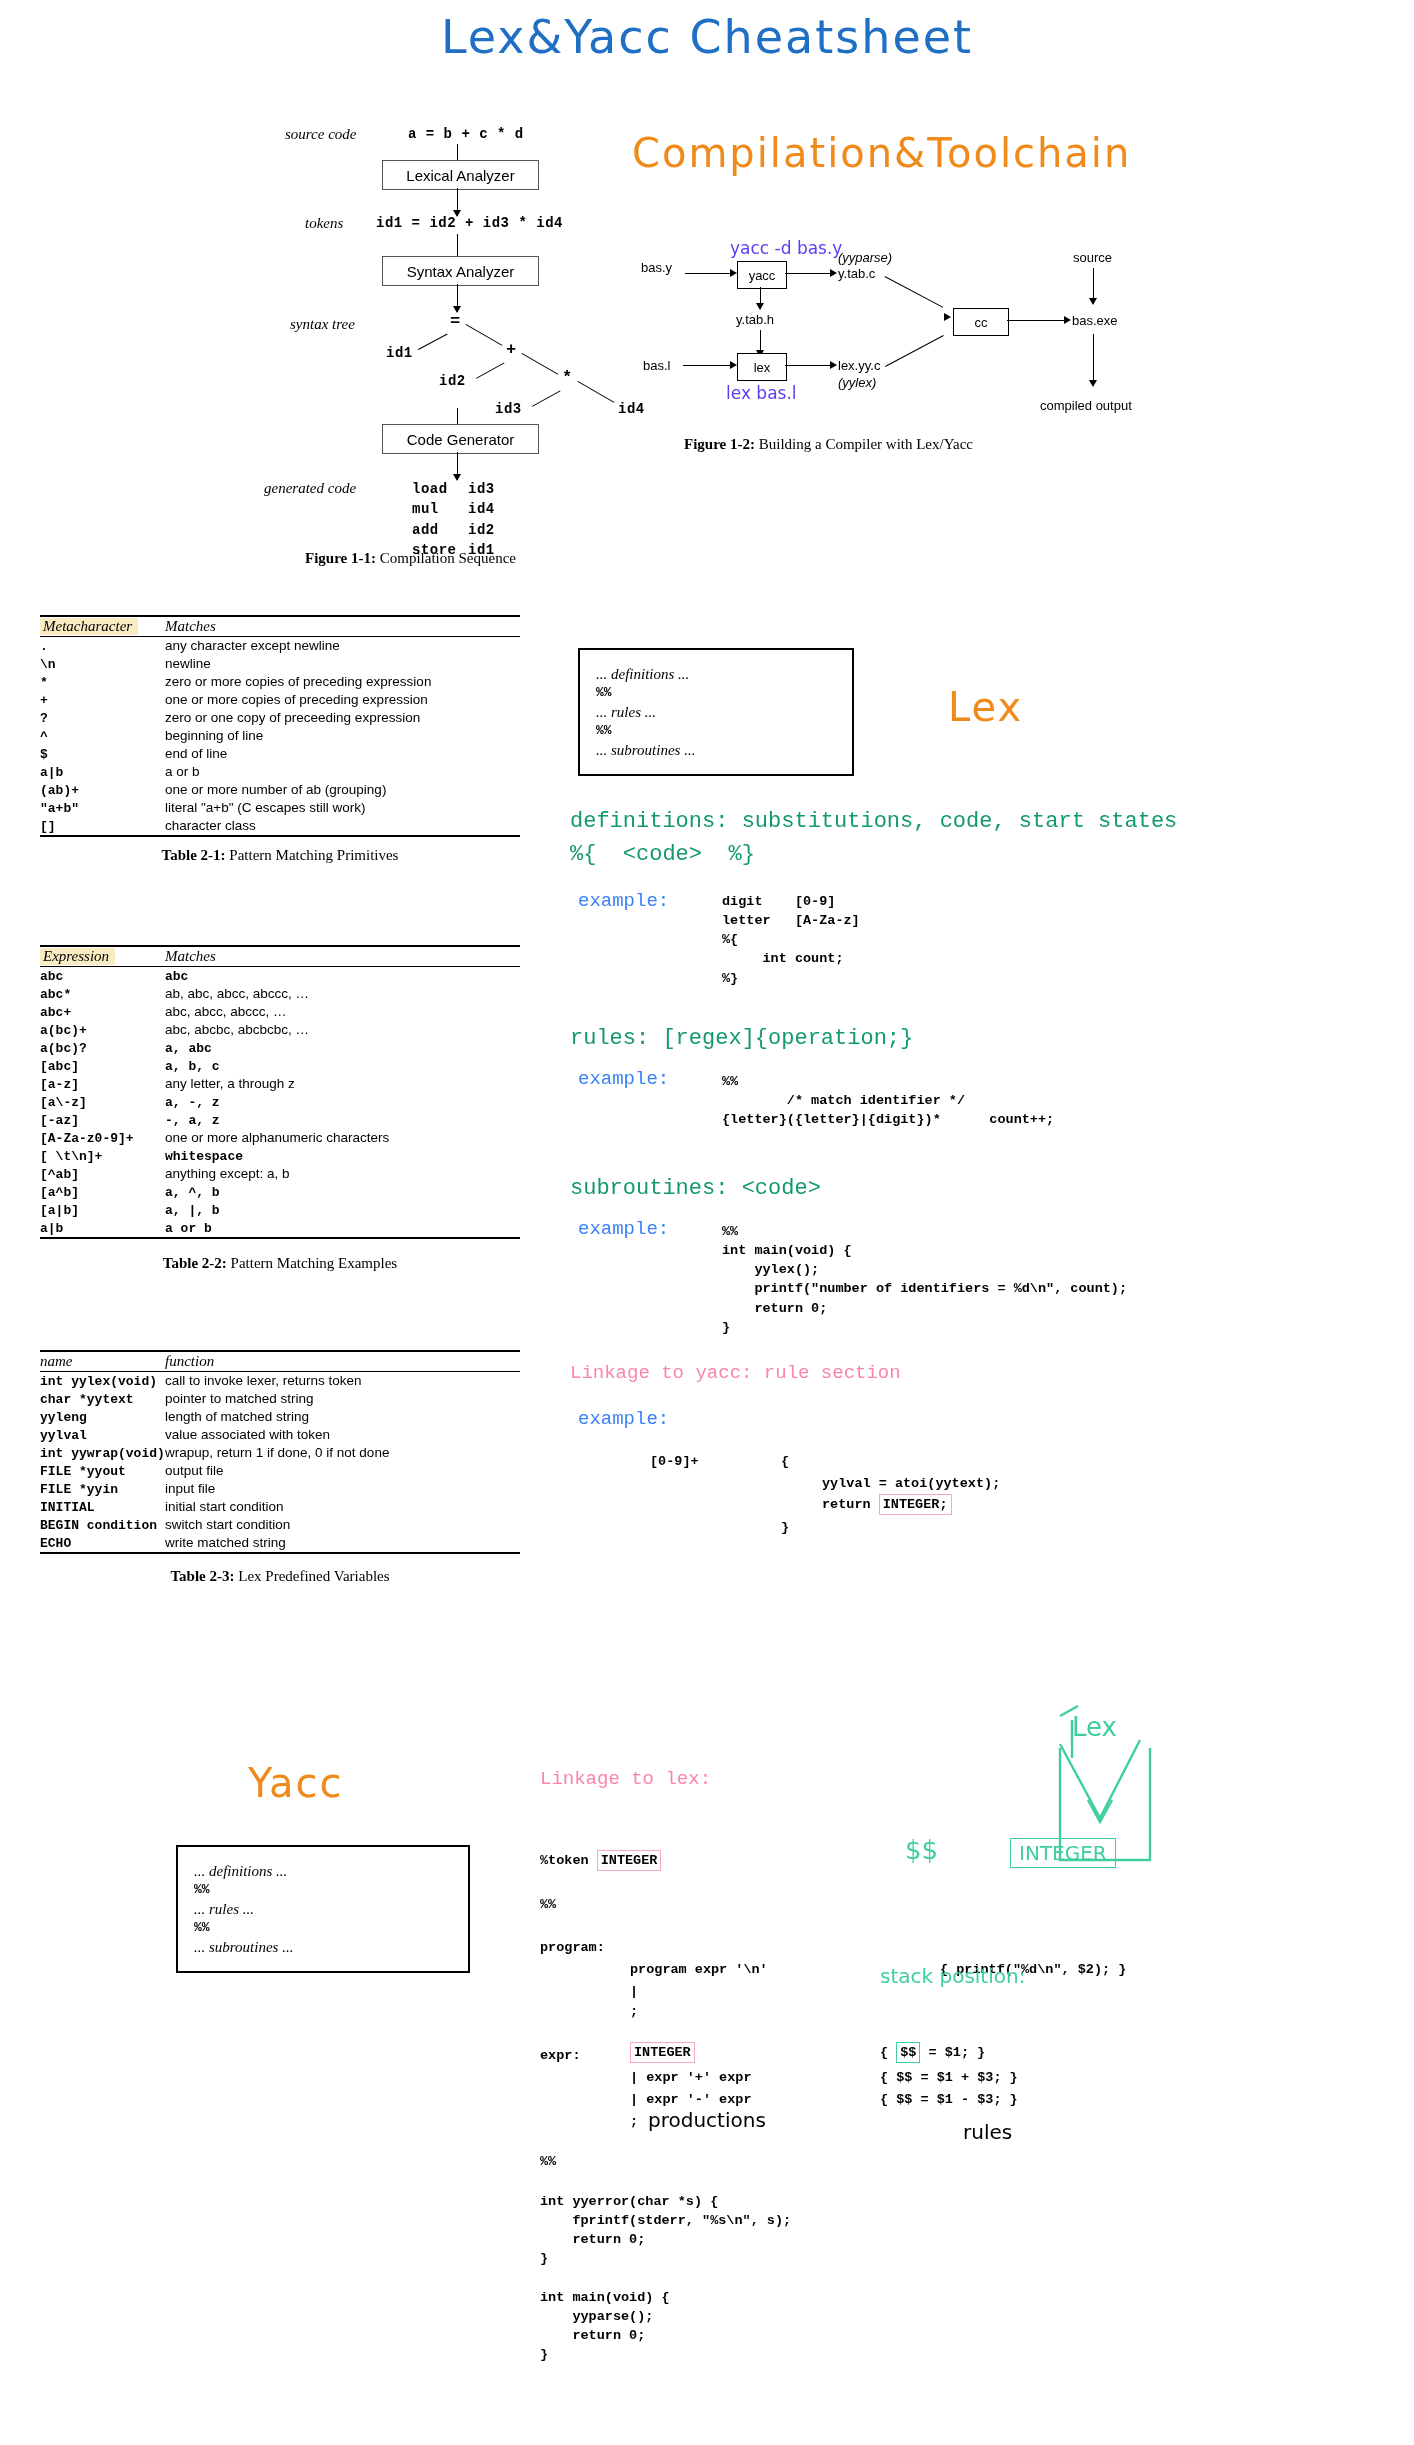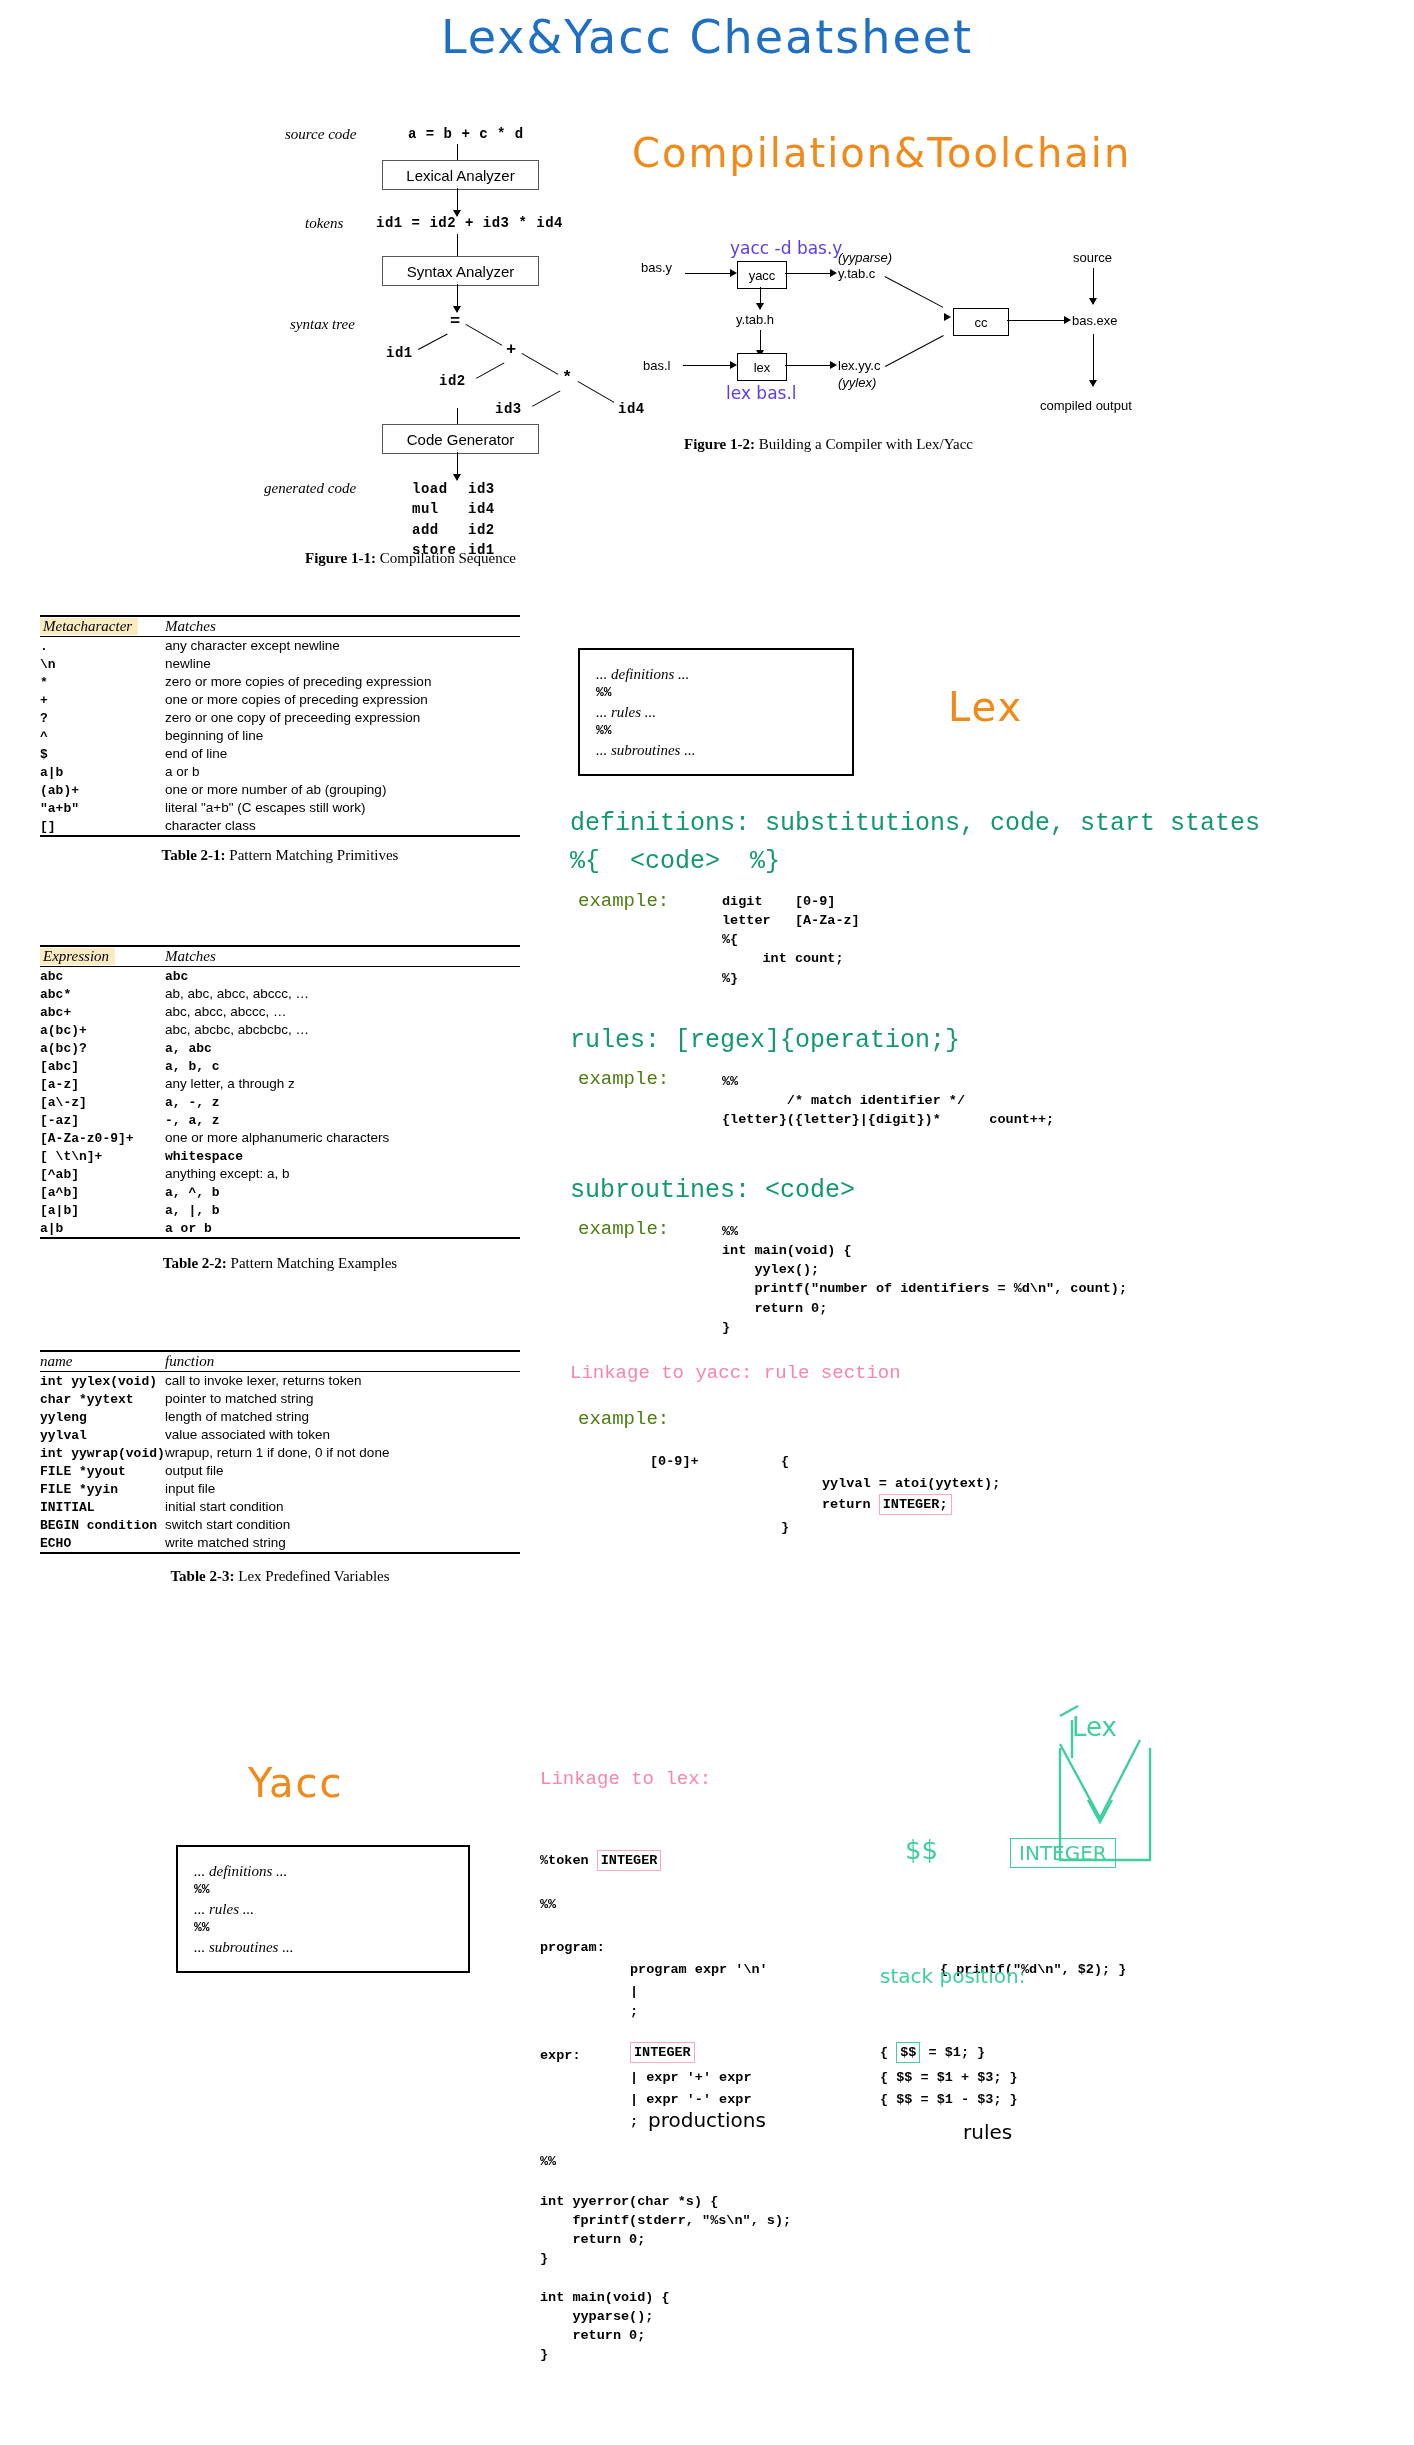--- a/index.html
+++ b/index.html
@@ -91,23 +91,23 @@
 
   
   .skel{
     position:absolute; border:2px solid #000; background:#fff;
     font-family:"Liberation Serif",serif; font-style:italic; font-size:15px;
     padding:14px 16px; line-height:1.35;
   }
   .skel .pct{ font-family:"Liberation Mono",monospace; font-style:normal; font-weight:bold; font-size:13px;}
 
   
-  .sec-green{ position:absolute; font-family:"Liberation Mono",monospace; color:#13996b; font-size:25px; white-space:pre; line-height:1.5;}
+  .sec-green{ position:absolute; font-family:"Liberation Mono",monospace; color:#13996b; font-size:22px; white-space:pre; line-height:1.5;}
   .sec-pink{ position:absolute; font-family:"Liberation Mono",monospace; color:#f985a8; font-size:19px; white-space:pre;}
-  .ex-label{ position:absolute; font-family:"Liberation Mono",monospace; color:#4d7c0f; font-size:19px;}
+  .ex-label{ position:absolute; font-family:"Liberation Mono",monospace; color:#3b82f6; font-size:19px;}
   .codeblk{ position:absolute; font-family:"Liberation Mono",monospace; font-weight:bold; font-size:13.5px; white-space:pre; line-height:1.42; color:#000;}
 
   .pinkbox{ border:1.5px solid #f6a8c0; padding:0 3px; display:inline-block; }
   .greenbox{ border:1.5px solid #3fcf9a; padding:0 3px; display:inline-block; }
 
   .hand-green{position:absolute;font-family:"DejaVu Sans",sans-serif;color:#3fcf9a;font-size:20px;white-space:nowrap;}
   .hand-brown{position:absolute;font-family:"DejaVu Sans",sans-serif;color:#000000;font-size:20px;white-space:nowrap;}
   .hand-cyan{position:absolute;font-family:"DejaVu Sans",sans-serif;color:#3fcf9a;font-size:26px;white-space:nowrap;}
 </style>
 </head>

